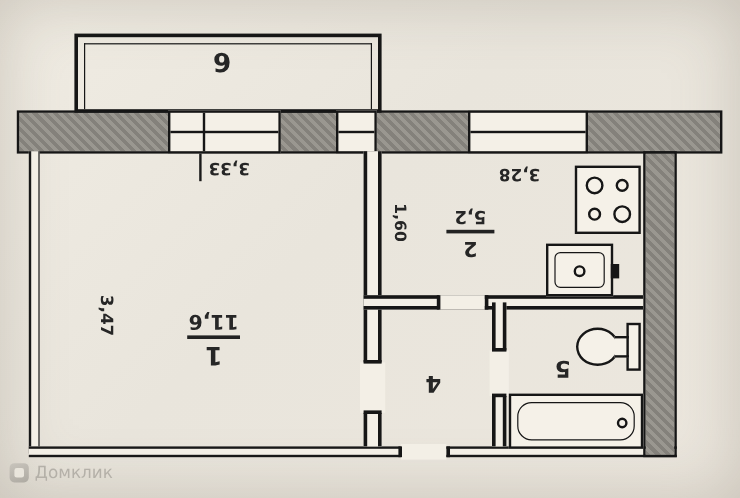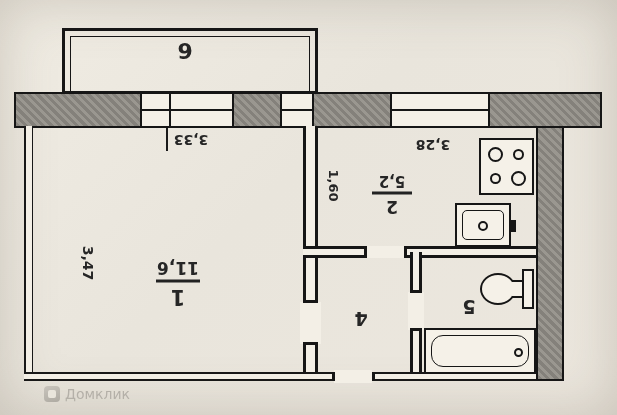--- a/index.html
+++ b/index.html
@@ -125,18 +125,18 @@
     <div class="abs" style="right:0; top:3px; width:12px; height:40px; border:2.5px solid #161616; background:#f5f1e8;"></div>
     <div class="abs" style="left:4px; top:7px; width:36px; height:32px; border:2.5px solid #161616; border-radius:50%; background:#f5f1e8;"></div>
     <div class="abs" style="left:36px; top:14px; width:12px; height:18px; border:2.5px solid #161616; border-left:none; background:#f5f1e8;"></div>
   </div>
 
   <div class="abs fixture" style="left:424px; top:328px; width:112px; height:46px;">
     <div class="abs" style="left:5px; top:5px; right:5px; bottom:5px; border:1.6px solid #161616; border-radius:12px;"></div>
     <div class="ring" style="left:88px; top:18px; width:9px; height:9px;"></div>
   </div>
 
-  <div class="abs wm" style="left:8px; top:386px;margin-left:36px;">
+  <div class="abs wm" style="left:8px; top:386px;">
     <div class="wm-icon"></div>
     <span>Домклик</span>
   </div>
 
 </div>
 
 </body></html>

